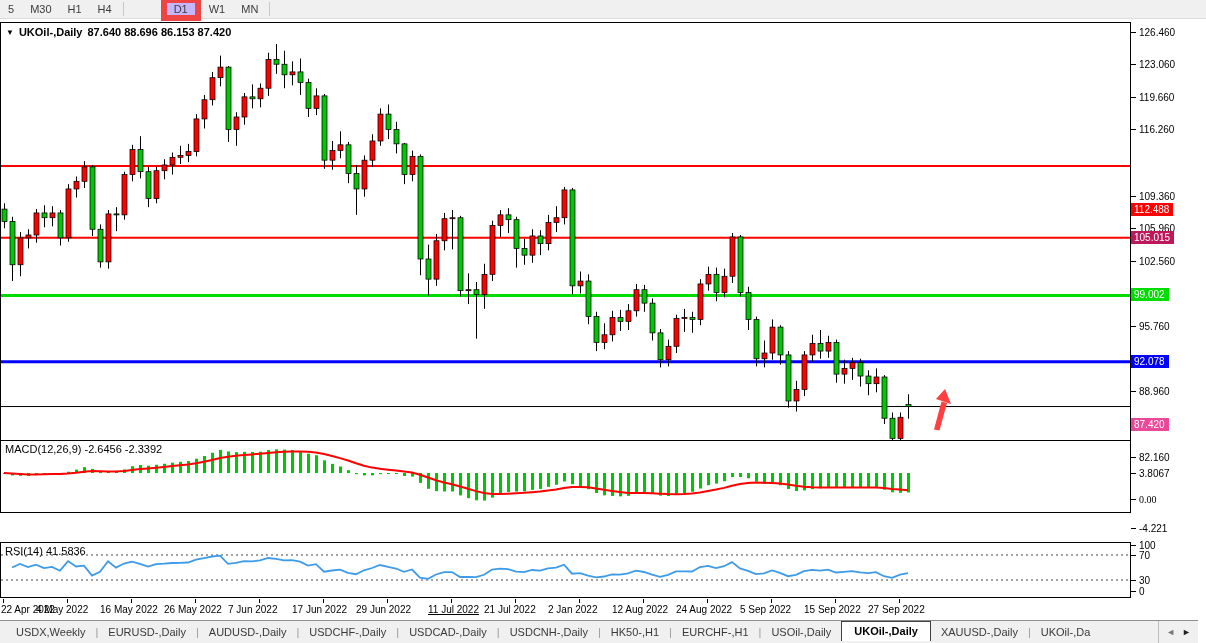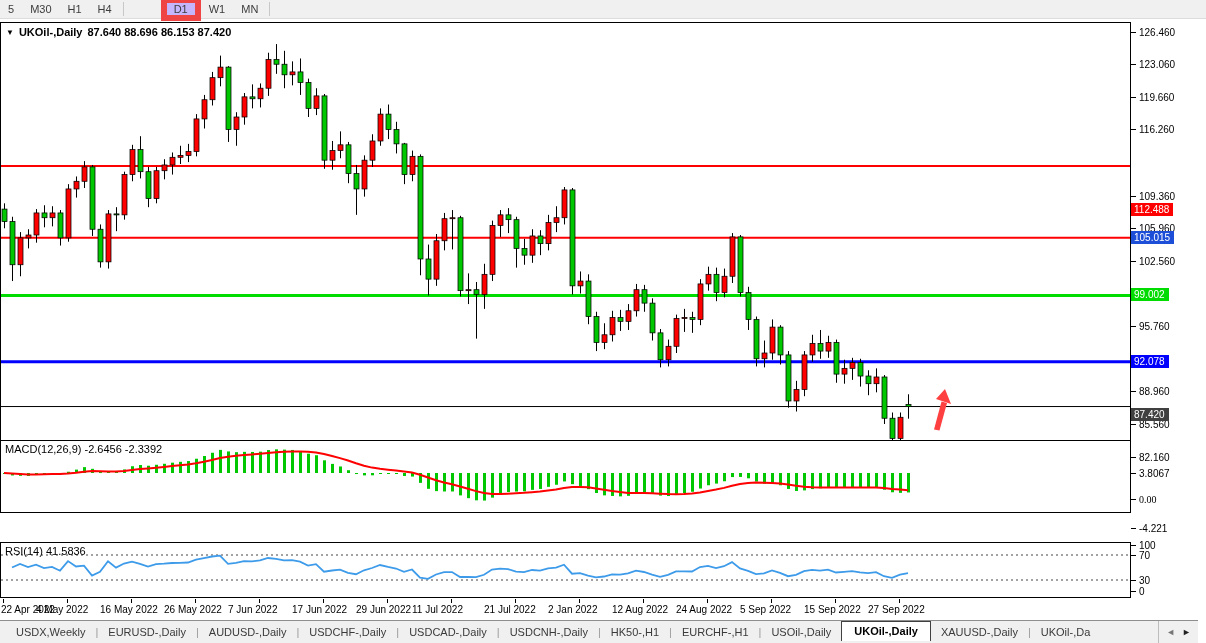--- a/index.html
+++ b/index.html
@@ -461,21 +461,21 @@
       <div class="dlab" style="left: 100px;">16 May 2022</div>
       <div class="dtick" style="left: 195px;"></div>
       <div class="dlab" style="left: 164px;">26 May 2022</div>
       <div class="dtick" style="left: 259px;"></div>
       <div class="dlab" style="left: 228px;">7 Jun 2022</div>
       <div class="dtick" style="left: 323px;"></div>
       <div class="dlab" style="left: 292px;">17 Jun 2022</div>
       <div class="dtick" style="left: 387px;"></div>
       <div class="dlab" style="left: 356px;">29 Jun 2022</div>
       <div class="dtick" style="left: 451px;"></div>
-      <div class="dlab" style="left: 412px;">11 Jul 2022</div>
+      <div class="dlab" style="left: 428px; text-decoration: underline;">11 Jul 2022</div>
       <div class="dtick" style="left: 515px;"></div>
       <div class="dlab" style="left: 484px;">21 Jul 2022</div>
       <div class="dtick" style="left: 579px;"></div>
       <div class="dlab" style="left: 548px;">2 Jan 2022</div>
       <div class="dtick" style="left: 643px;"></div>
       <div class="dlab" style="left: 612px;">12 Aug 2022</div>
       <div class="dtick" style="left: 707px;"></div>
       <div class="dlab" style="left: 676px;">24 Aug 2022</div>
       <div class="dtick" style="left: 771px;"></div>
       <div class="dlab" style="left: 740px;">5 Sep 2022</div>
@@ -523,24 +523,24 @@
       </div>
       <div class="axlab" style="top: 418.381px;">
         <span class="dash"></span>
         <span>85.560</span>
       </div>
       <div class="axlab" style="top: 451px;">
         <span class="dash"></span>
         <span>82.160</span>
       </div>
       <div class="tag" style="top: 159.043px; background: rgb(255, 0, 0); margin-top: 44px;">112.488</div>
-      <div class="tag" style="top: 230.736px; background: #1d4ed8;">105.015</div>
+      <div class="tag" style="top: 230.736px; background: #be185d;">105.015</div>
       <div class="tag" style="top: 288.423px; background: rgb(0, 220, 0);">99.002</div>
       <div class="tag" style="top: 354.85px; background: rgb(0, 0, 255);">92.078</div>
-      <div class="tag" style="top: 408px; background: #404040;">87.420</div>
+      <div class="tag" style="top: 418px; background: #ec4899;">87.420</div>
       <div class="axlab" style="top: 467px;">
         <span class="dash"></span>
         <span>3.8067</span>
       </div>
       <div class="axlab" style="top: 493px; font-family: Liberation Serif, serif;">
         <span class="dash"></span>
         <span>0.00</span>
       </div>
       <div class="axlab" style="top: 522px;">
         <span class="dash"></span>

